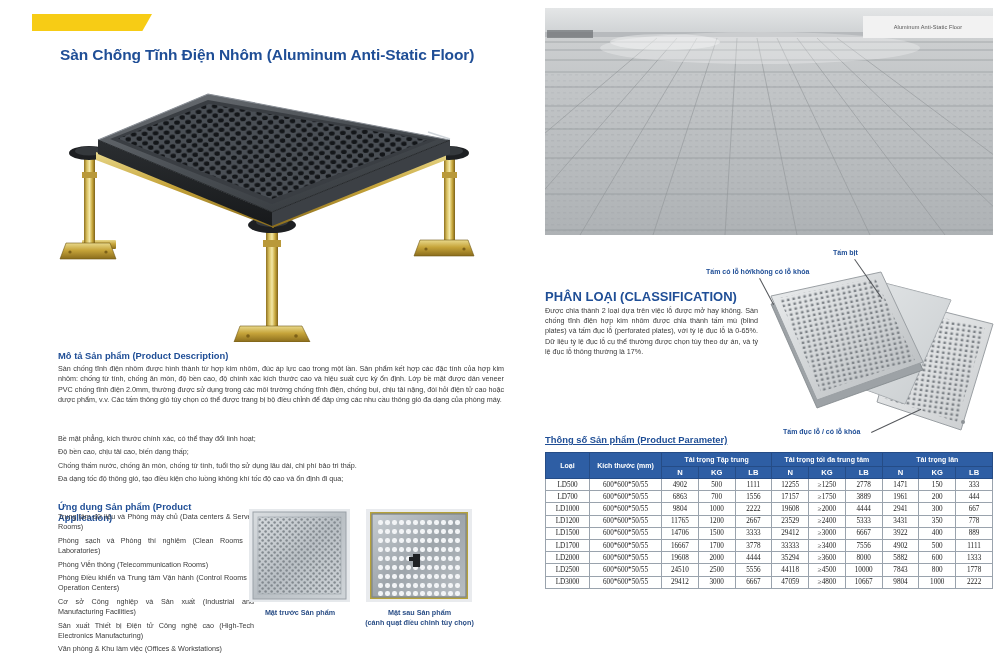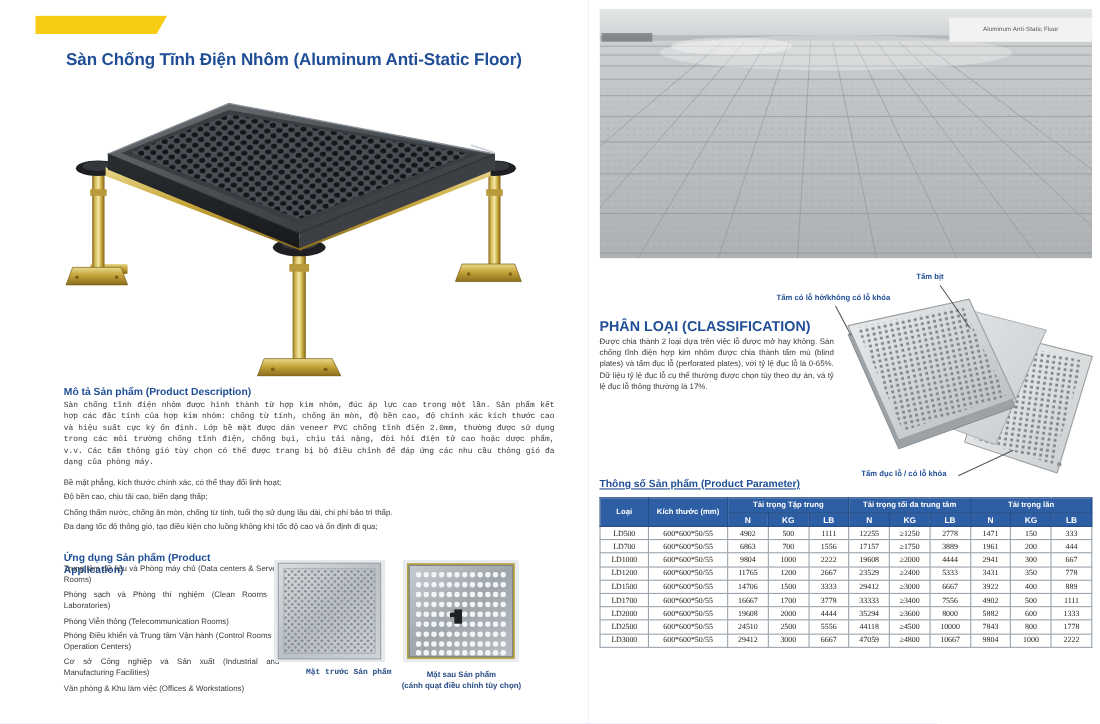--- a/index.html
+++ b/index.html
@@ -4,21 +4,21 @@
 <style>
   * { box-sizing: border-box; margin: 0; padding: 0; }
   html, body { width: 1000px; height: 658px; }
   body {
     font-family: "Liberation Sans", sans-serif;
     background: #ffffff;
     color: #1b3c6e;
     position: relative;
     overflow: hidden;
   }
-  .page { position: relative; width: 852px; height: 658px; background:#c4b5fd; }
+  .page { position: relative; width: 852px; height: 658px; background:#a3a3a3; }
 
   
   .left-col { position:absolute; left:0; top:0; width:535px; height:658px; background:#fff; }
 
   .accent-bar {
     position:absolute; left:32px; top:14px; width:120px; height:17px;
     background:#F7CC15;
     clip-path: polygon(0 0, 100% 0, 92% 100%, 0% 100%);
   }
 
@@ -29,38 +29,38 @@
 
   
   .hero { position:absolute; left:58px; top:80px; width:445px; height:262px; }
   .hero svg { display:block; width:100%; height:100%; }
 
   
   .sec-h {
     font-size:9.4px; font-weight:bold; color:#1F4E96; line-height:12px;
   }
   .body-t {
-    font-size:7.2px; color:#3a3a3a; line-height:10.4px; text-align:justify;font-family:Liberation Mono, monospace;
+    font-size:7.2px; color:#3a3a3a; line-height:10.4px; text-align:justify;
   }
   .li { font-size:7.2px; color:#3a3a3a; line-height:10.4px; margin-bottom:3px; text-align:justify; }
 
   #desc-head { position:absolute; left:58px; top:350px; width:440px; }
   #desc-body { position:absolute; left:58px; top:364px; width:446px; }
   #feat-head { position:absolute; left:58px; top:419px; width:440px; }
   #feat-list { position:absolute; left:58px; top:434px; width:446px; }
   #app-head  { position:absolute; left:58px; top:489px; width:160px; line-height:11px;margin-top:12px;}
   #app-list  { position:absolute; left:58px; top:512px; width:196px; }
   .li-j { text-align:justify; text-justify:inter-word; }
 
   
   .thumb-wrap { position:absolute; }
   #thumb1 { left:249px; top:509px; width:101px; height:93px; }
   #thumb2 { left:366px; top:509px; width:106px; height:93px; }
   .cap { position:absolute; font-size:7.2px; font-weight:bold; color:#2b4f87; text-align:center; line-height:9.6px; }
-  #cap1 { left:257px; top:608px; width:120px;font-family:Liberation Mono, monospace; }
+  #cap1 { left:240px; top:608px; width:120px; }
   #cap2 { left:352px; top:608px; width:135px; }
 
   
   .right-col { position:absolute; left:535px; top:0; width:465px; height:658px; background:#fff; }
 
   .photo { position:absolute; left:545px; top:8px; width:448px; height:227px; overflow:hidden; }
   .photo svg { display:block; width:100%; height:100%; }
   .photo-badge {
     position:absolute; right:0; top:8px; width:130px; height:22px;
     background:#f2f2f2; display:flex; align-items:center; justify-content:center;
@@ -216,20 +216,21 @@
       <div class="li">Đa dạng tốc độ thông gió, tạo điều kiện cho luồng không khí tốc độ cao và ổn định đi qua;</div>
     </div>
 
     <div id="app-head" class="sec-h">Ứng dụng Sản phẩm (Product Application)</div>
     <div id="app-list">
       <div class="li li-j">Trung tâm dữ liệu và Phòng máy chủ (Data centers &amp; Server Rooms)</div>
       <div class="li li-j">Phòng sạch và Phòng thí nghiệm (Clean Rooms &amp; Laboratories)</div>
       <div class="li li-j">Phòng Viễn thông (Telecommunication Rooms)</div>
       <div class="li li-j">Phòng Điều khiển và Trung tâm Vận hành (Control Rooms &amp; Operation Centers)</div>
       <div class="li li-j">Cơ sở Công nghiệp và Sản xuất (Industrial and Manufacturing Facilities)</div>
+      <div class="li li-j">Sản xuất Thiết bị Điện tử Công nghệ cao (High-Tech Electronics Manufacturing)</div>
       <div class="li li-j">Văn phòng &amp; Khu làm việc (Offices &amp; Workstations)</div>
     </div>
 
     <div class="thumb-wrap" id="thumb1">
       <svg viewBox="0 0 101 93" xmlns="http://www.w3.org/2000/svg">
         <defs>
           <linearGradient id="tg1" x1="0" y1="0" x2="1" y2="1">
             <stop offset="0%" stop-color="#d9dde0"></stop>
               <stop offset="50%" stop-color="#b9bfc4"></stop>
             <stop offset="100%" stop-color="#cfd4d8"></stop>

